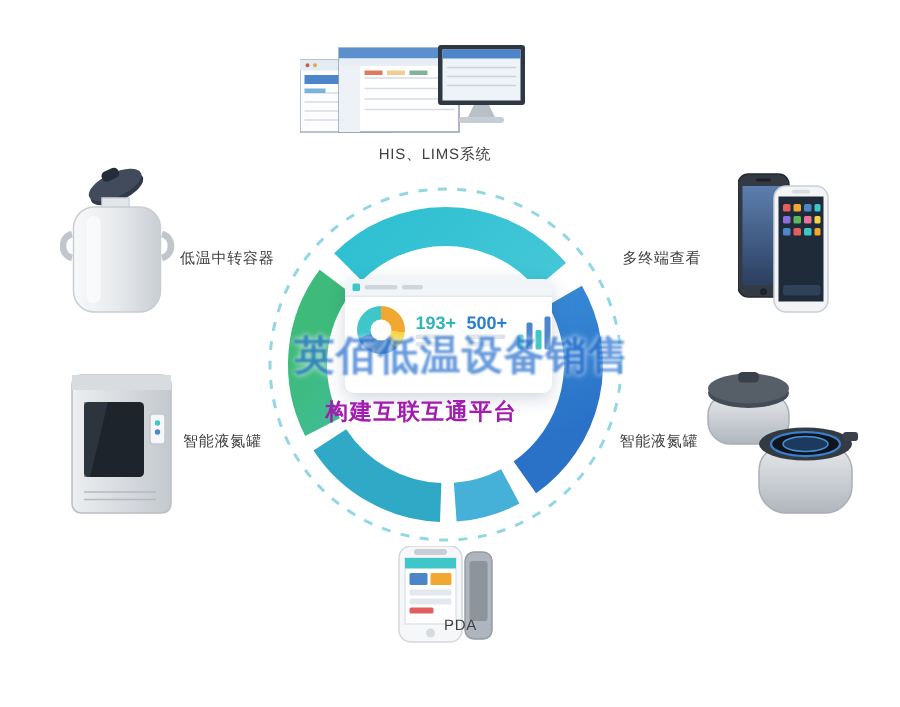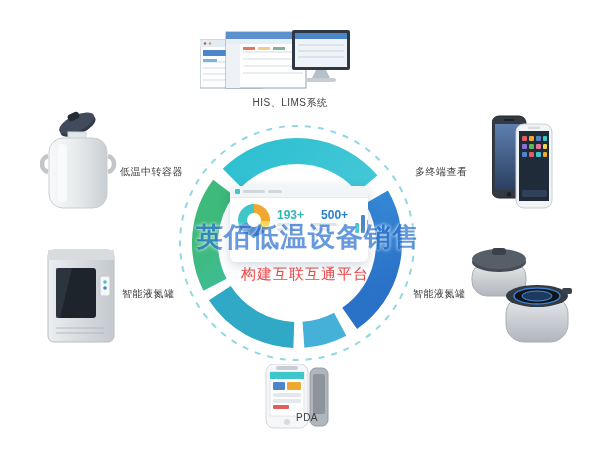--- a/index.html
+++ b/index.html
@@ -13,27 +13,27 @@
         border-radius:6px;box-shadow:0 3px 12px rgba(40,70,110,.22);z-index:5;overflow:hidden;}
   .card .hd{height:11px;background:#f2f5f8;border-bottom:1px solid #e4e9ee;display:flex;align-items:center;gap:3px;padding:0 5px;}
   .card .hd i{display:block;width:5px;height:5px;border-radius:1px;background:#3ec6c9;}
   .card .hd b{display:block;width:22px;height:3px;border-radius:2px;background:#cfd7de;}
   .card .bd{display:flex;align-items:center;gap:7px;padding:6px 7px 4px 8px;}
   .donut{width:32px;height:32px;border-radius:50%;position:relative;flex:0 0 auto;
          background:conic-gradient(#f0a830 0 95deg,#f5d547 95deg 140deg,#4d86c8 140deg 250deg,#3ec6c9 250deg 360deg);}
   .donut:after{content:"";position:absolute;left:9px;top:9px;width:14px;height:14px;border-radius:50%;background:#fff;}
   .stat{display:flex;flex-direction:column;gap:2px;}
   .stat .v{font-size:12px;font-weight:bold;line-height:12px;}
-  .stat .v.t{color:#2fb5b5;} .stat .v.b{color:#2a7fd2;margin-left:10px;}
+  .stat .v.t{color:#2fb5b5;} .stat .v.b{color:#2a7fd2;}
   .stat i{display:block;width:26px;height:3px;border-radius:2px;background:#dde3e9;}
   .stat i.s{width:18px;}
   .mbars{display:flex;align-items:flex-end;gap:2px;height:26px;}
   .mbars i{display:block;width:4px;border-radius:1px;}
-  .title{position:absolute;left:220px;top:265px;width:170px;text-align:center;
-         font-size:15px;font-weight:normal;color:#ef4444;letter-spacing:1px;z-index:6;}
+  .title{position:absolute;left:196px;top:265px;width:170px;text-align:center;
+         font-size:15px;font-weight:bold;color:#a21caf;letter-spacing:1px;z-index:6;}
   .watermark{position:absolute;left:196px;top:219px;white-space:nowrap;z-index:40;
              font-size:27px;font-weight:800;letter-spacing:1px;color:#2e74cf;opacity:.72;
              text-shadow:0 0 2px #fff,0 0 4px #fff;filter:blur(.6px);}
 </style>
 </head>
 <body>
 
 <div id="stage">
 
   <svg class="abs" style="left:147px;top:93px;z-index:1" width="300" height="300" viewBox="0 0 300 300">

